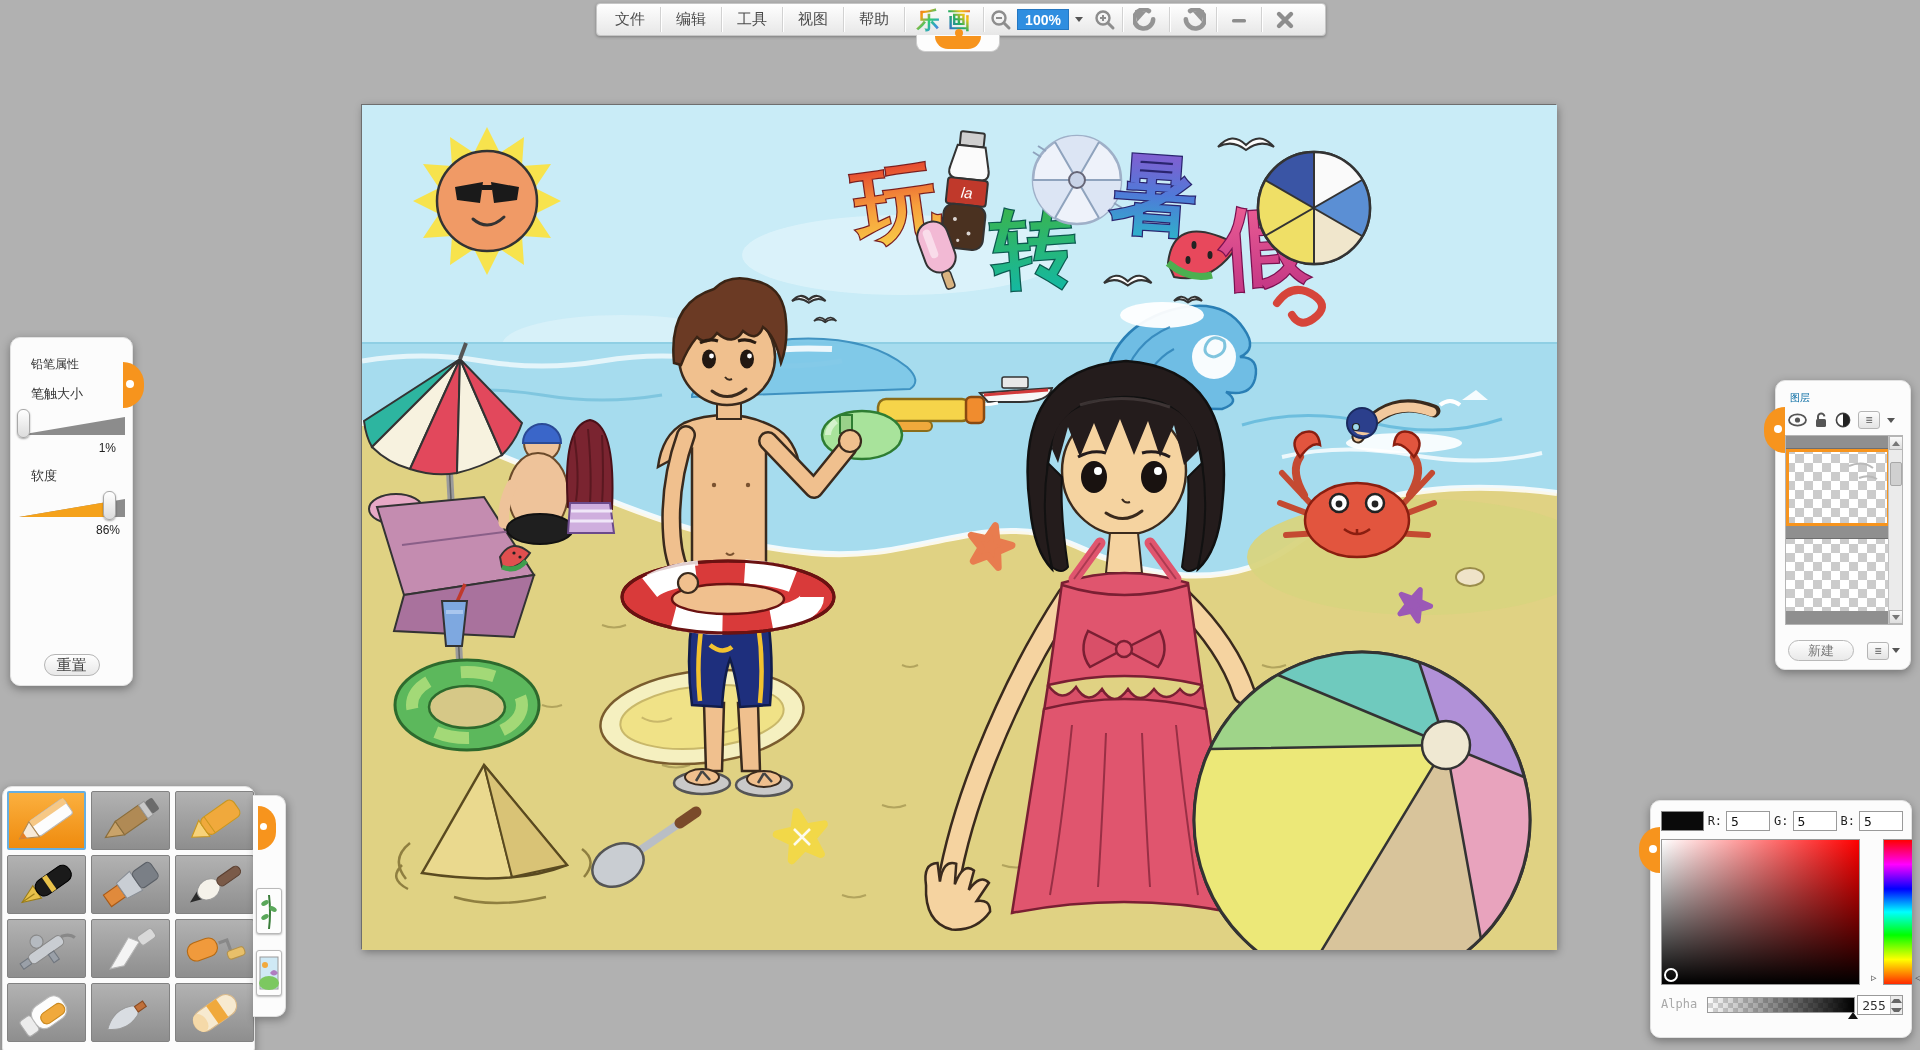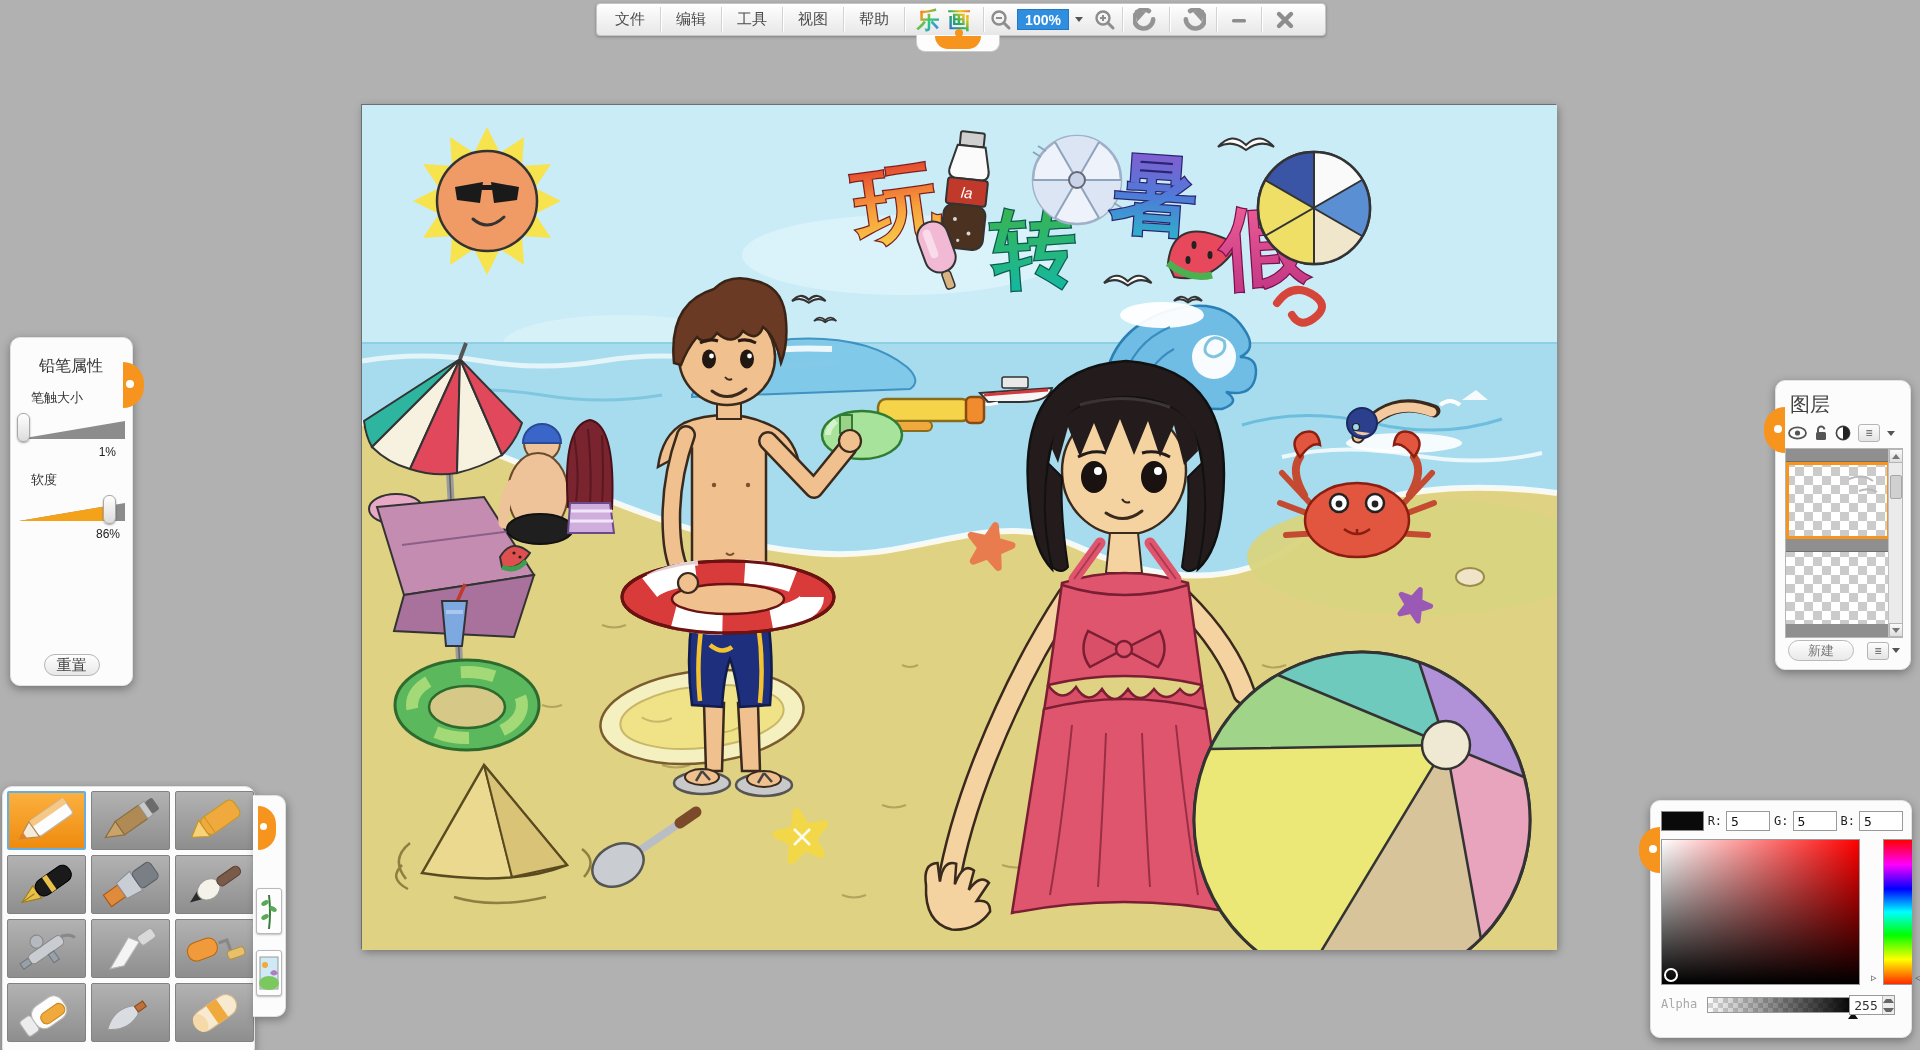--- a/index.html
+++ b/index.html
@@ -32,21 +32,21 @@
     box-shadow:0 3px 10px rgba(0,0,0,.35); }
   .o-handle { position:absolute; width:21px; height:46px; background:#f7941d; }
   .o-handle.right { border-radius:0 21px 21px 0; }
   .o-handle.left  { border-radius:21px 0 0 21px; }
   .o-handle .dot { position:absolute; top:18px; width:8px; height:8px; background:#fff; border-radius:50%; }
 
   
   #pencil-panel { left:10px; top:337px; width:123px; height:349px; }
   #pencil-panel .hd { right:-12px; top:24px; }
   #pencil-panel .hd .dot { left:3px; }
-  #pencil-panel .title { margin:18px 0 10px 28px; font-size:16px; color:#333; }
+  #pencil-panel .title { margin:18px 0 10px 20px; font-size:12px; color:#333; }
   #pencil-panel .lbl { margin:12px 0 4px 20px; font-size:13px; color:#333; }
   .wedge-slider { position:relative; height:34px; margin:0 6px; }
   .wedge-slider svg { position:absolute; left:0; top:0; }
   .slider-handle { position:absolute; width:13px; height:29px; top:2px;
     background:linear-gradient(180deg,#ffffff,#dcdcdc); border:1px solid #a8a8a8; border-radius:6px;
     box-shadow:0 1px 2px rgba(0,0,0,.35); }
   .pct { font-size:12px; color:#222; text-align:right; margin-right:16px; }
   #reset-btn { position:absolute; bottom:9px; left:50%; transform:translateX(-50%);
     width:56px; height:22px; border-radius:11px; border:1px solid #b5b5b5;
     background:linear-gradient(180deg,#fefefe,#e8e8e8); font-size:15px; color:#444;
@@ -63,21 +63,21 @@
     box-shadow:2px 3px 8px rgba(0,0,0,.3); }
   #palette-side-tab .hd { left:5px; top:10px; }
   #palette-side-tab .hd .dot { left:3px; }
   .mini-tile { position:absolute; left:3px; width:26px; height:46px; background:#fdfdfd;
     border:1px solid #b9b9b9; border-radius:3px; box-shadow:0 1px 2px rgba(0,0,0,.25); }
 
   
   #layers-panel { left:1775px; top:380px; width:136px; height:290px; }
   #layers-panel .hd { left:-12px; top:26px; }
   #layers-panel .hd .dot { right:3px; }
-  #layers-panel .title { margin:10px 0 6px 14px; font-size:20px; color:#404040; }
+  #layers-panel .title { margin:10px 0 6px 14px; font-size:10px; color:#0369a1; }
   #layer-icons { display:flex; align-items:center; gap:7px; margin:2px 0 6px 12px; }
   #layer-list { position:relative; margin-left:9px; width:118px; height:190px; border:1px solid #b5b5b5;
     background-color:#fff;
     background-image:linear-gradient(45deg,#cbcbcb 25%,transparent 25%,transparent 75%,#cbcbcb 75%),
                      linear-gradient(45deg,#cbcbcb 25%,transparent 25%,transparent 75%,#cbcbcb 75%);
     background-size:18px 18px; background-position:0 0,9px 9px; overflow:hidden; }
   .layer-bar { position:absolute; left:0; width:104px; height:13px; background:#8f8f8f; border-bottom:1px solid #6f6f6f; }
   #layer-selected { position:absolute; left:0; top:13px; width:104px; height:77px; border:3px solid #f7941d; }
   #layer-scroll { position:absolute; right:0; top:0; width:14px; height:188px; background:#ebebeb; border-left:1px solid #c2c2c2; }
   .scroll-btn { position:absolute; left:0; width:14px; height:14px; background:linear-gradient(180deg,#fafafa,#dedede);
@@ -112,21 +112,21 @@
   .hue-mark { position:absolute; font-size:11px; color:#555; top:132px; font-family:"DejaVu Sans",sans-serif; }
   #cp-alpha { position:absolute; left:10px; top:196px; width:242px; display:flex; align-items:flex-start;
     font-family:"DejaVu Sans Mono",monospace; font-size:12px; color:#a9a9a9; }
   #alpha-bar { position:relative; width:148px; height:16px; margin-left:10px; border:1px solid #9a9a9a;
     background-image:linear-gradient(to right, rgba(0,0,0,0), #000),
       linear-gradient(45deg,#d5d5d5 25%,transparent 25%,transparent 75%,#d5d5d5 75%),
       linear-gradient(45deg,#d5d5d5 25%,transparent 25%,transparent 75%,#d5d5d5 75%);
     background-size:100% 100%, 10px 10px, 10px 10px; background-position:0 0, 0 0, 5px 5px; }
   #alpha-mark { position:absolute; right:-4px; bottom:-7px; width:0; height:0;
     border-left:5px solid transparent; border-right:5px solid transparent; border-bottom:7px solid #111; }
-  #alpha-spin { position:absolute; right:8px; top:-2px; width:46px; height:20px; border:1px solid #9a9a9a;
+  #alpha-spin { position:absolute; right:0; top:-2px; width:46px; height:20px; border:1px solid #9a9a9a;
     background:#fff; display:flex; }
   #alpha-spin .val { flex:1; font-family:"DejaVu Sans Mono",monospace; font-size:13px; color:#333;
     display:flex; align-items:center; justify-content:center; }
   #alpha-spin .btns { width:12px; border-left:1px solid #bbb; display:flex; flex-direction:column; }
   #alpha-spin .btns div { flex:1; display:flex; align-items:center; justify-content:center; background:#ececec; }
   .spin-up { width:0;height:0;border-left:3px solid transparent;border-right:3px solid transparent;border-bottom:4px solid #666; }
   .spin-dn { width:0;height:0;border-left:3px solid transparent;border-right:3px solid transparent;border-top:4px solid #666; }
 
   
   #canvas-wrap { position:absolute; left:361px; top:104px; width:1195px; height:845px;

